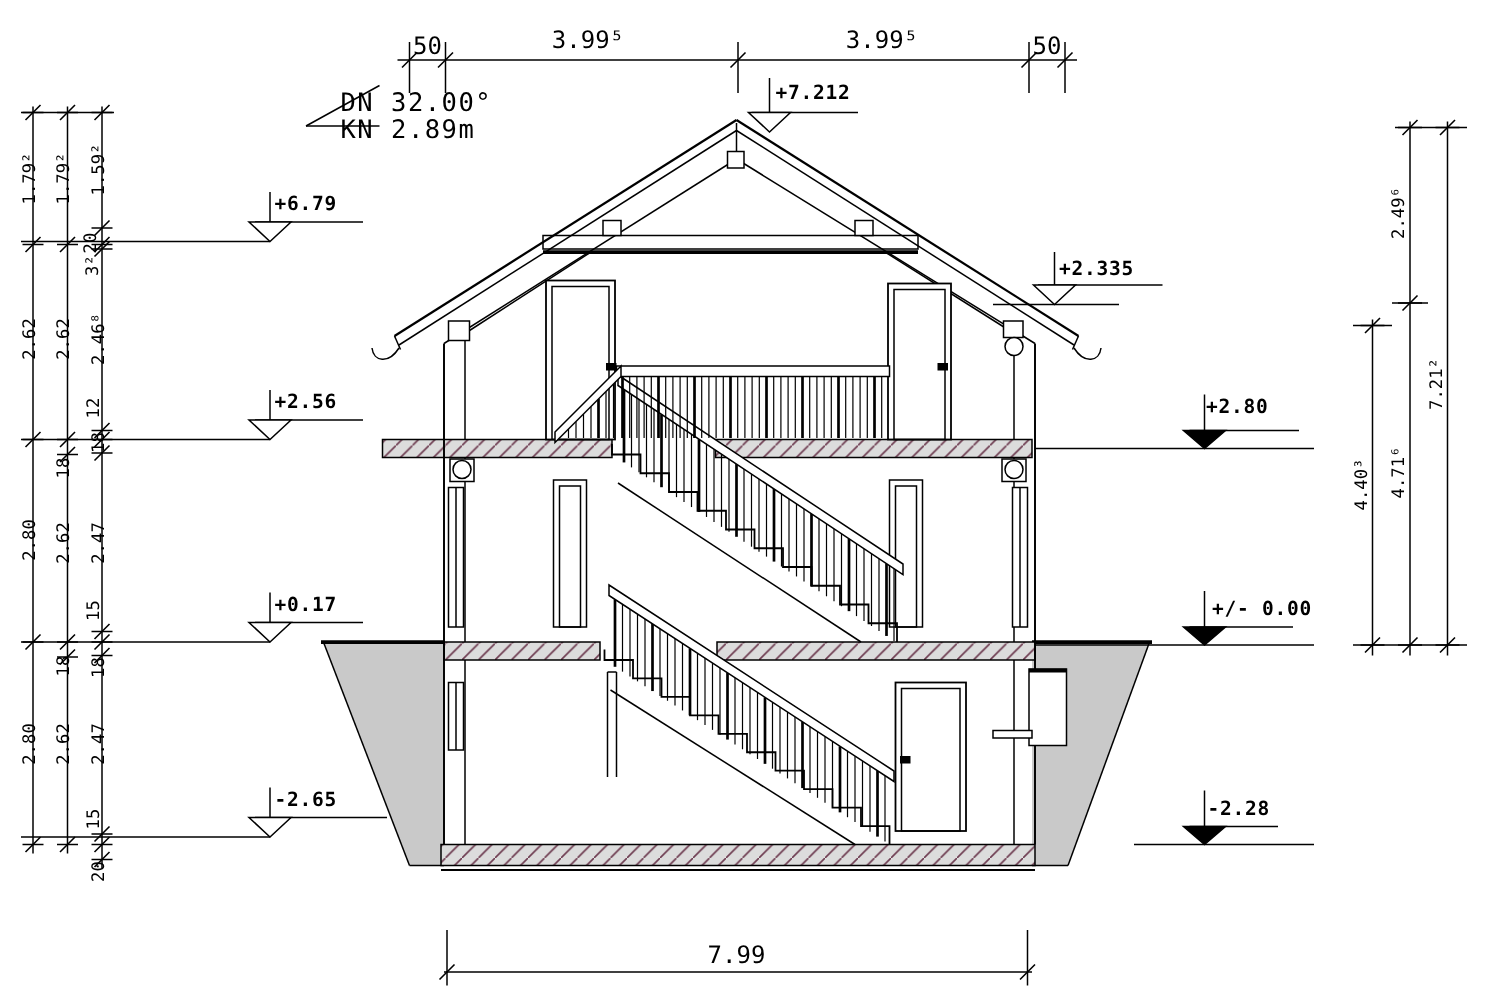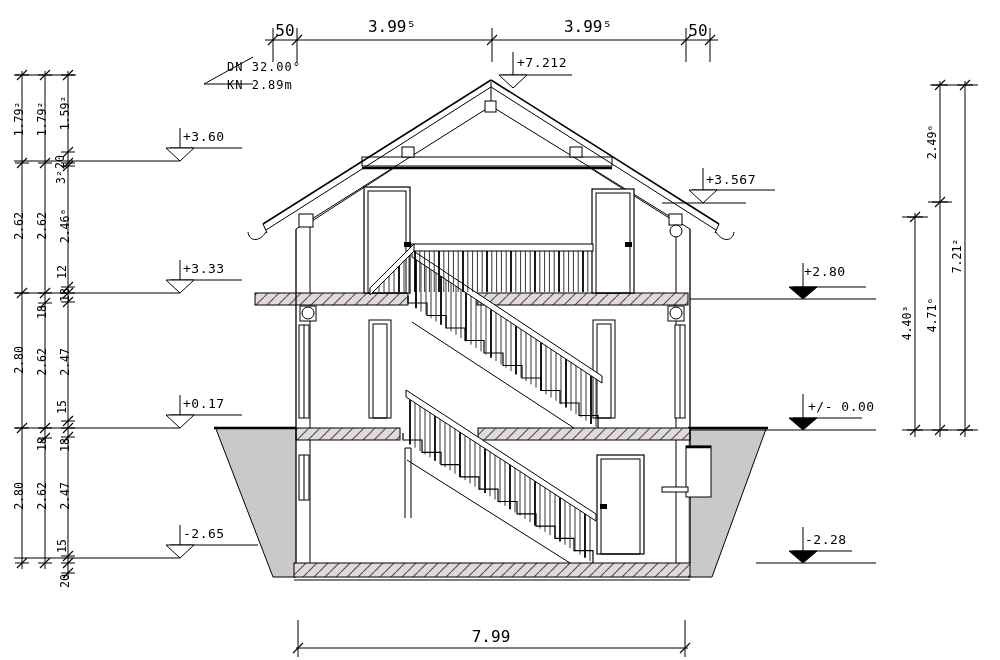--- a/index.html
+++ b/index.html
@@ -4,22 +4,22 @@
 <style>
   html,body{margin:0;padding:0;background:#fff;}
   #stage{position:relative;width:1000px;height:660px;background:#fff;overflow:hidden;
          font-family:"DejaVu Sans Mono",monospace;}
   #drawing{position:absolute;left:0;top:0;}
   .lbl{position:absolute;font-family:"DejaVu Sans Mono",monospace;font-size:16px;color:#000;
        white-space:nowrap;line-height:1;}
   .c{transform:translate(-50%,-50%);}
   .r{transform:translate(-50%,-50%) rotate(-90deg);}
   .sm{font-size:11.5px;}
-  .lv{font-size:13px;letter-spacing:.5px;}
-  .note{font-size:12px;letter-spacing:1px;}
+  .lv{font-size:13px;letter-spacing:.5px;font-weight:bold;}
+  .note{font-size:17px;letter-spacing:1px;}
 </style>
 </head>
 <body>
 
 <div id="stage">
   <svg id="drawing" width="1000" height="660" viewBox="0 0 1000 660">
     <defs>
       <pattern id="slabHatch" patternUnits="userSpaceOnUse" width="11" height="11">
         <rect width="11" height="11" fill="#dcdcdc"></rect>
         <line x1="-2" y1="13" x2="13" y2="-2" stroke="#6d3b50" stroke-width="1.1"></line>
@@ -367,25 +367,25 @@
   <div class="lbl c" style="left:392px;top:27px">3.99⁵</div>
   <div class="lbl c" style="left:588px;top:27px">3.99⁵</div>
   <div class="lbl c" style="left:698px;top:31px">50</div>
 
   <div class="lbl c" style="left:491px;top:637px">7.99</div>
 
   <div class="lbl note" style="left:227px;top:61px">DN 32.00°</div>
   <div class="lbl note" style="left:227px;top:79px">KN 2.89m</div>
 
   <div class="lbl lv" style="left:517px;top:56px">+7.212</div>
-  <div class="lbl lv" style="left:183px;top:130px">+3.60</div>
-  <div class="lbl lv" style="left:183px;top:262px">+3.33</div>
+  <div class="lbl lv" style="left:183px;top:130px">+6.79</div>
+  <div class="lbl lv" style="left:183px;top:262px">+2.56</div>
   <div class="lbl lv" style="left:183px;top:397px">+0.17</div>
   <div class="lbl lv" style="left:183px;top:527px">-2.65</div>
-  <div class="lbl lv" style="left:706px;top:173px">+3.567</div>
+  <div class="lbl lv" style="left:706px;top:173px">+2.335</div>
   <div class="lbl lv" style="left:804px;top:265px">+2.80</div>
   <div class="lbl lv" style="left:808px;top:400px">+/- 0.00</div>
   <div class="lbl lv" style="left:805px;top:533px">-2.28</div>
 
   <div class="lbl r sm" style="left:20px;top:119px">1.79²</div>
   <div class="lbl r sm" style="left:20px;top:226px">2.62</div>
   <div class="lbl r sm" style="left:20px;top:360px">2.80</div>
   <div class="lbl r sm" style="left:20px;top:496px">2.80</div>
 
   <div class="lbl r sm" style="left:43px;top:119px">1.79²</div>

